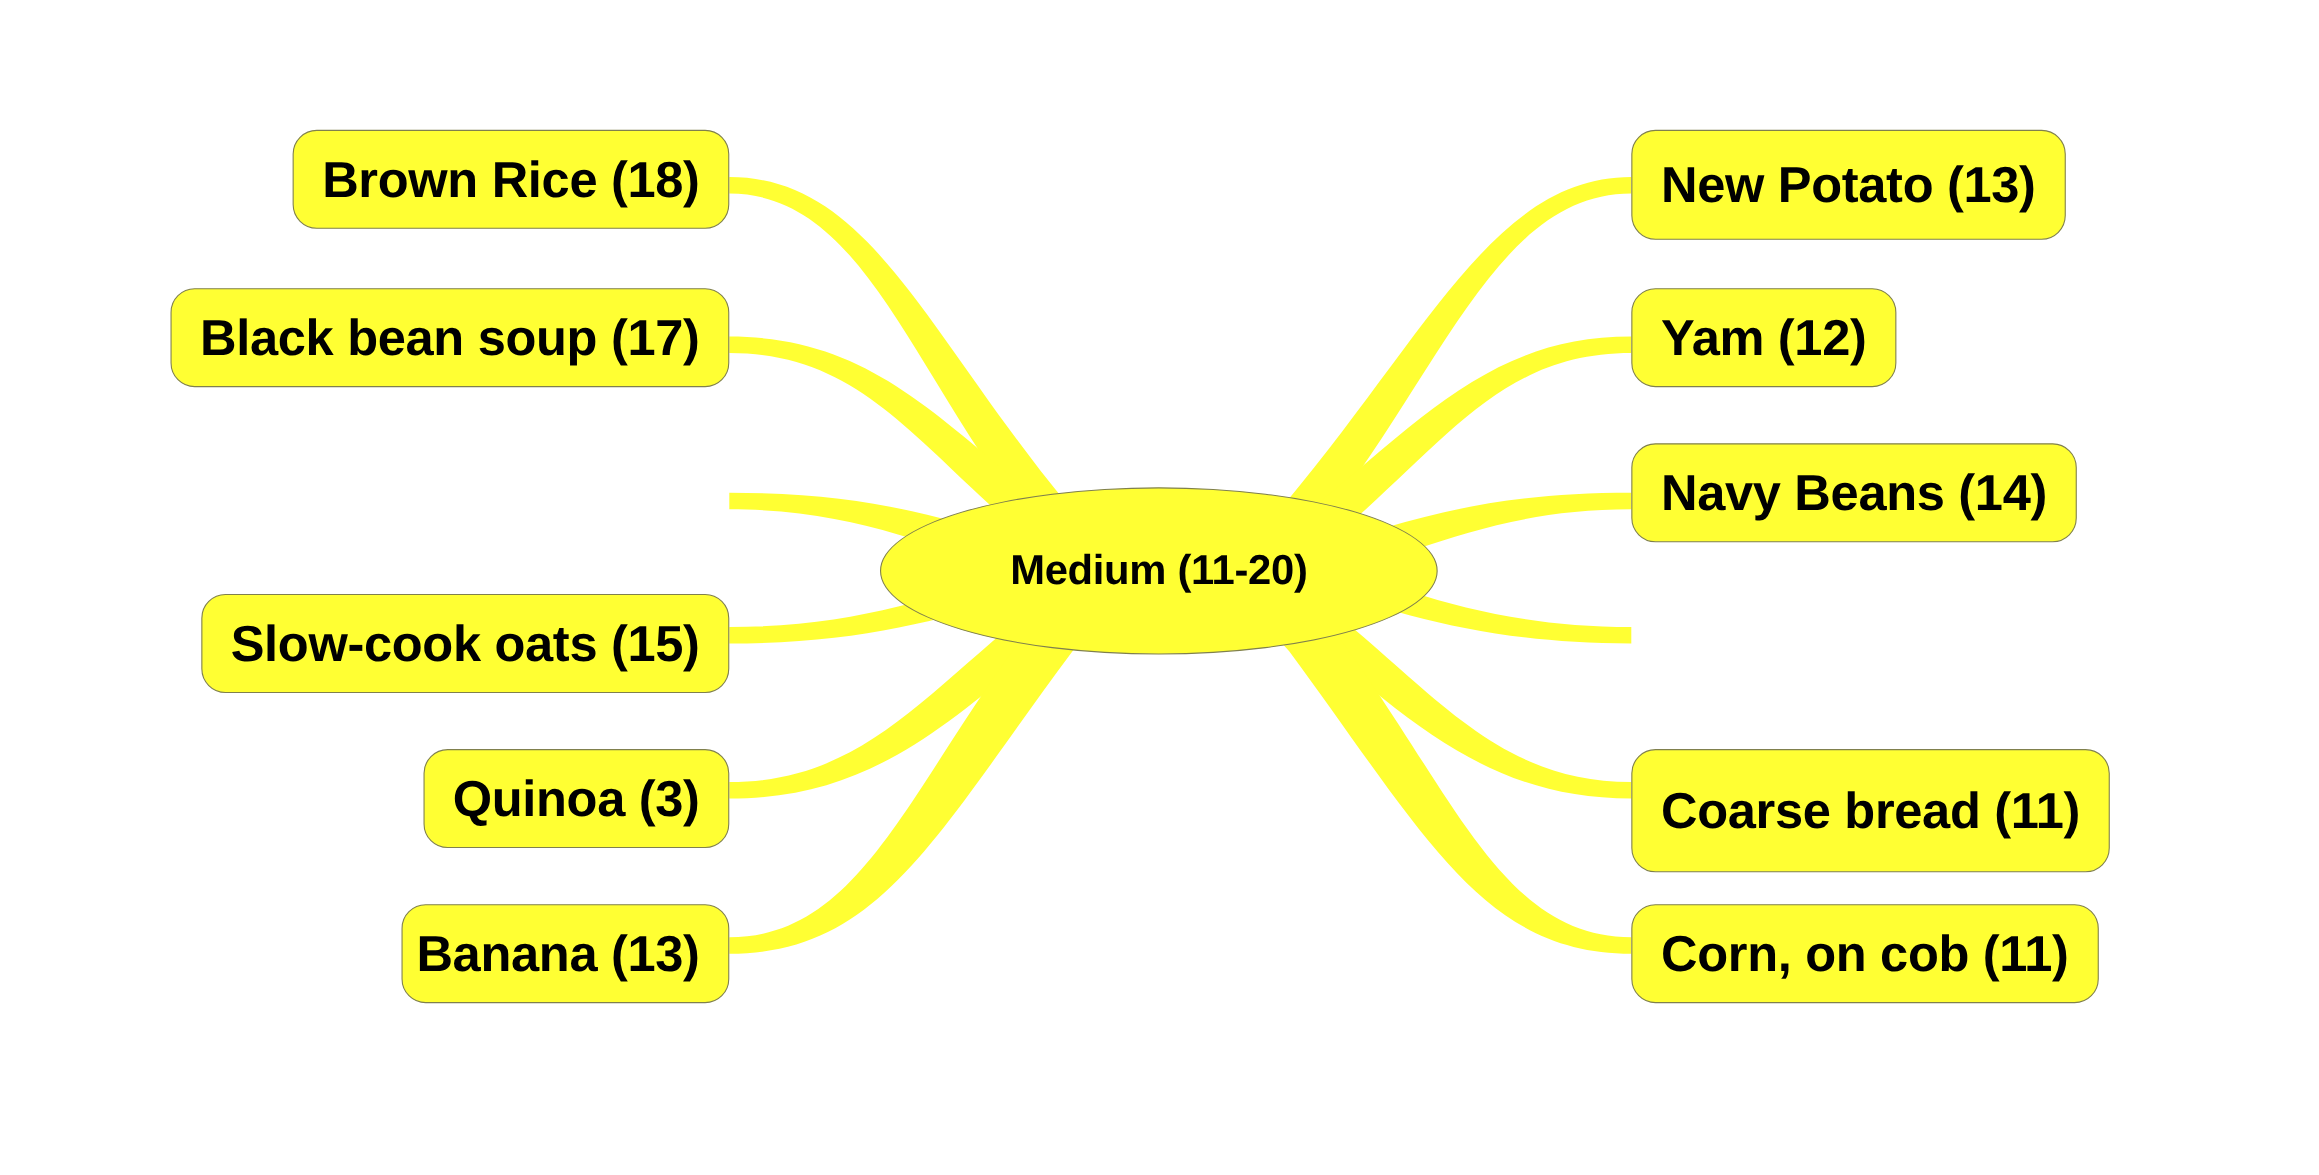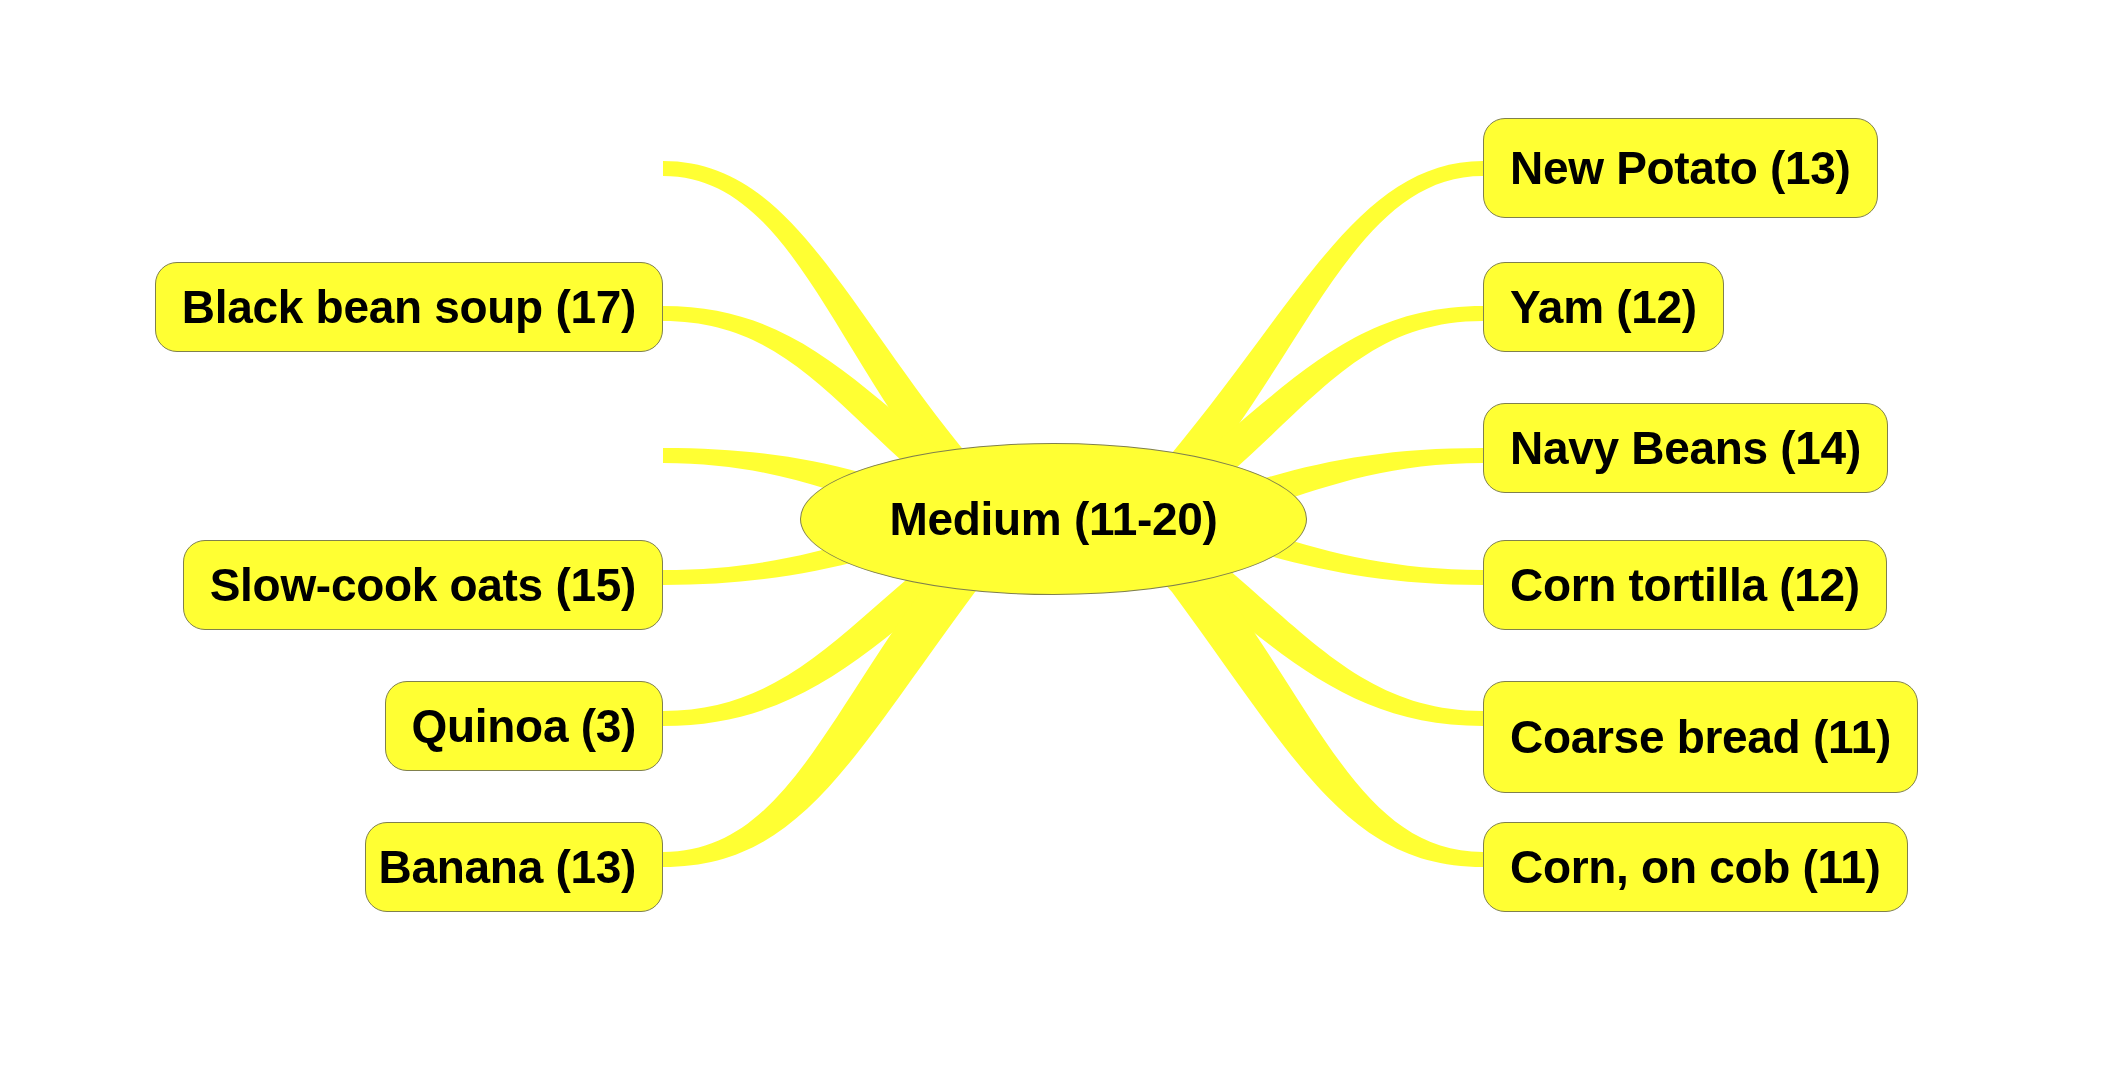--- a/index.html
+++ b/index.html
@@ -50,21 +50,21 @@
     position: absolute;
     box-sizing: border-box;
     background: #ffff33;
     border: 1.6px solid #80804d;
     border-radius: 50%;
     display: flex;
     align-items: center;
     justify-content: center;
     color: #000000;
     font-weight: bold;
-    font-size: 46px;
+    font-size: 38px;
     letter-spacing: -0.3px;
     white-space: nowrap;
     font-family: "Liberation Sans", sans-serif;
     z-index: 5;
   }
 </style>
 </head>
 <body>
 
 <div id="canvas">
@@ -97,20 +97,23 @@
       <path d="M 1483,726 C 1348,726 1276,650 1162,556 L 1124,531 L 1172,525 C 1296,615 1351,711 1483,711 Z"></path>
 
       <path d="M 1483,867 C 1348,867 1296,760 1172,592 L 1132,548 L 1192,547 C 1316,700 1356,852 1483,852 Z"></path>
     </g>
   </svg>
 
   <div class="center-node" style="left:800px; top:443px; width:507px; height:152px;">
     <span>Medium (11-20)</span>
   </div>
 
+  <div class="node node-left" style="right:1445px; top:118px; height:90px;">
+    <span>Brown Rice (18)</span>
+  </div>
   <div class="node node-left" style="right:1445px; top:262px; height:90px;">
     <span>Black bean soup (17)</span>
   </div>
   <div class="node node-left" style="right:1445px; top:540px; height:90px;">
     <span>Slow-cook oats (15)</span>
   </div>
   <div class="node node-left" style="right:1445px; top:681px; height:90px;">
     <span>Quinoa (3)</span>
   </div>
   <div class="node node-left" style="right:1445px; top:822px; height:90px;padding-left:13px;">
@@ -119,23 +122,20 @@
 
   <div class="node node-right" style="left:1483px; top:118px; height:100px;">
     <span>New Potato (13)</span>
   </div>
   <div class="node node-right" style="left:1483px; top:262px; height:90px;">
     <span>Yam (12)</span>
   </div>
   <div class="node node-right" style="left:1483px; top:403px; height:90px;">
     <span>Navy Beans (14)</span>
   </div>
-  <div class="node node-right" style="left:1483px; top:540px; height:90px;">
-    <span>Corn tortilla (12)</span>
-  </div>
   <div class="node node-right" style="left:1483px; top:681px; height:112px;">
     <span>Coarse bread (11)</span>
   </div>
   <div class="node node-right" style="left:1483px; top:822px; height:90px;">
     <span>Corn, on cob (11)</span>
   </div>
 
 </div>
 
 </body></html>

